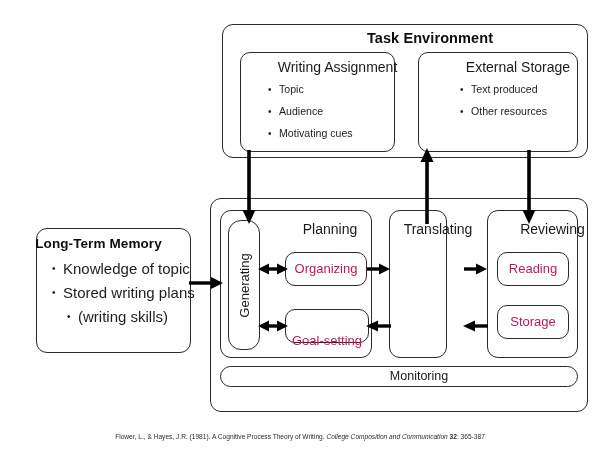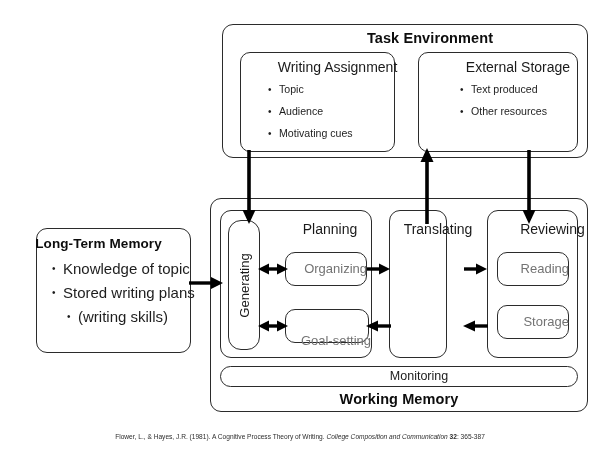--- a/index.html
+++ b/index.html
@@ -34,23 +34,23 @@
   .hd-reg{
     position:absolute;left:0;right:16px;
     text-align:center;
     font-weight:normal;
     font-size:14px;
     color:#1a1a1a;
     margin-left:20px;
   }
   .lbl{
     position:absolute;
-    text-align:right;
+    text-align:center;
     font-size:13px;
-    color:#737373;
+    color:#be185d;
     white-space:nowrap;
   }
 
   
   ul.bul{
     position:absolute;margin:0;padding:0;list-style:none;
   }
   ul.bul li{
     position:relative;
     font-size:10.6px;
@@ -123,21 +123,20 @@
 
   <div class="box" style="left:36px;top:228px;width:155px;height:125px;"></div>
   <div class="hd-bold" style="top:236px;left:21px;width:155px;font-size:13.5px;">Long-Term Memory</div>
   <ul class="bul ltm" style="left:52px;top:262px;width:140px;">
     <li>Knowledge of topic</li>
     <li>Stored writing plans</li>
     <li class="sub">(writing skills)</li>
   </ul>
 
   <div class="box" style="left:210px;top:198px;width:378px;height:214px;"></div>
-  <div class="hd-bold" style="top:391px;left:210px;width:378px;">Working Memory</div>
 
   <div class="box thin" style="left:220px;top:366px;width:358px;height:21px;border-radius:11px;"></div>
   <div class="hd-reg" style="top:369px;left:220px;width:358px;font-size:12.5px;">Monitoring</div>
 
   <div class="box thin" style="left:220px;top:210px;width:152px;height:148px;"></div>
   <div class="hd-reg" style="top:221px;left:248px;width:124px;">Planning</div>
 
   <div class="box inner" style="left:228px;top:220px;width:32px;height:130px;border-radius:13px;"></div>
   <div class="vtext" style="left:204px;top:278px;width:80px;">Generating</div>
 

